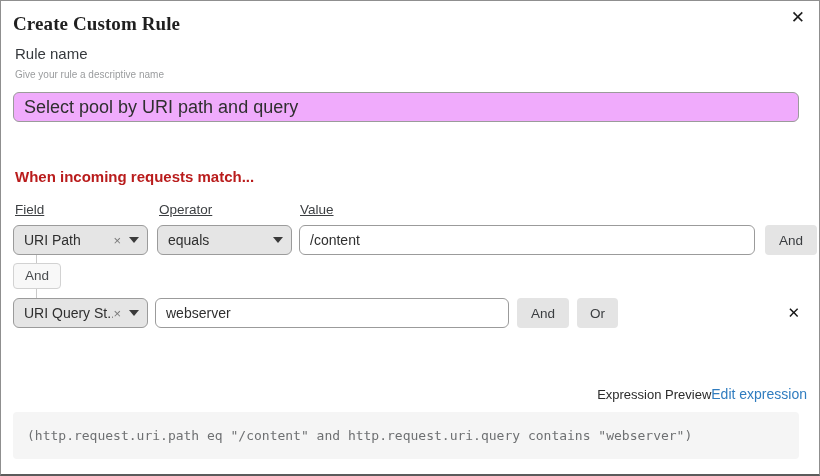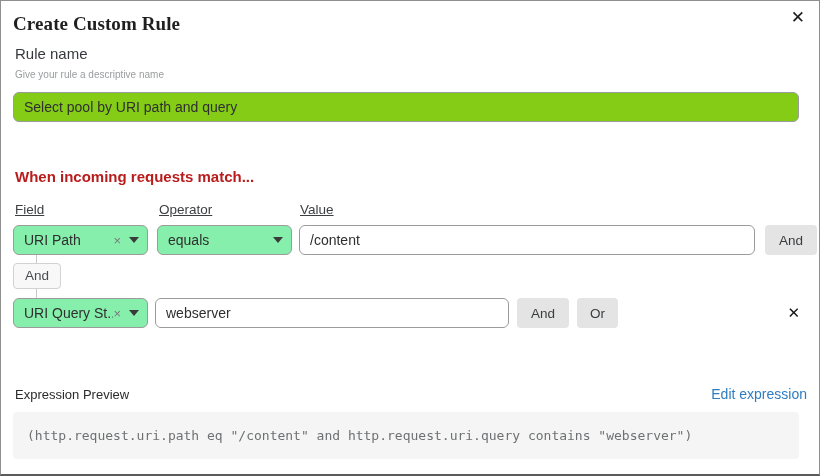--- a/index.html
+++ b/index.html
@@ -43,24 +43,24 @@
     margin-top: 7px; margin-left: 2px;
     font-size: 10px; color: #9a9c9e;
   }
   .text-input {
     display: block;
     width: 786px; height: 30px;
     margin-top: 12px;
     border: 1px solid #9b9b9b;
     border-radius: 6px;
     padding: 0 10px;
-    font-size: 14px;
+    font-size: 18px;
     color: #2f2f2f;
     font-family: "Liberation Sans", "DejaVu Sans", sans-serif;
-    background: #84cc16;
+    background: #f0abfc;
     outline: none;
   }
   
   .match-heading {
     margin-top: 46px; margin-left: 2px;
     font-size: 15px; font-weight: 700; color: #b91c1c;
   }
   .col-labels {
     display: flex;
     margin-top: 17px; margin-left: 2px;
@@ -75,21 +75,21 @@
   }
   .select {
     position: relative;
     display: flex;
     align-items: center;
     width: 135px; height: 30px;
     border: 1px solid #9b9b9b;
     border-radius: 6px;
     padding: 0 8px 0 10px;
     font-size: 14px; color: #2f2f2f;
-    background: #86efac;
+    background: #e5e5e5;
     cursor: pointer;
     flex: none;
   }
   .select .sel-text {
     flex: 1 1 auto;
     white-space: nowrap; overflow: hidden;
   }
   .select .clear {
     font-size: 13px; color: #7a7a7a;
     margin-right: 8px;
@@ -154,21 +154,21 @@
     border-radius: 4px;
     background: #f8f8f8;
     color: #4a4d50;
     font-size: 13.5px;
     padding: 4px 11px 5px 11px;
     cursor: pointer;
   }
   
   .expr-header {
     display: flex;
-    justify-content: space-between;
+    justify-content: flex-end;
     align-items: center;
     margin-top: 58px;
     margin-left: 2px;
   }
   .expr-label { font-size: 13px; color: #2b2b2b; }
   .expr-edit-link { font-size: 14px; cursor: pointer; }
   .expr-code {
     margin-top: 10px;
     width: 786px; height: 47px;
     background: #f5f5f5;

